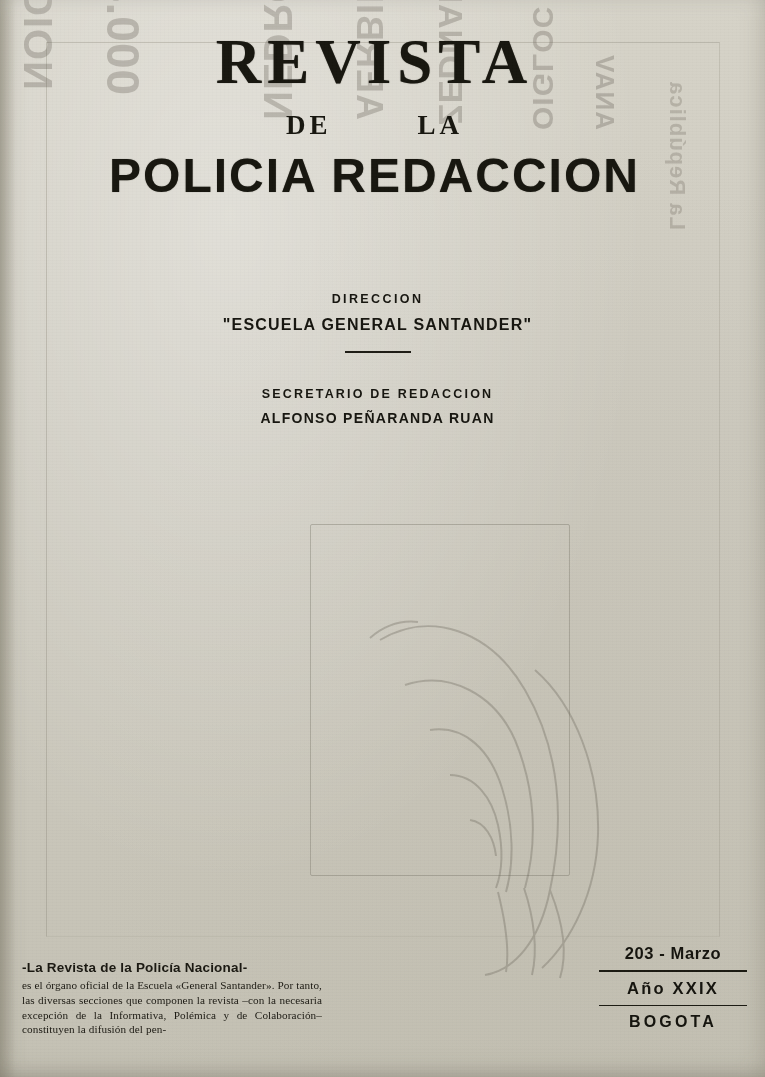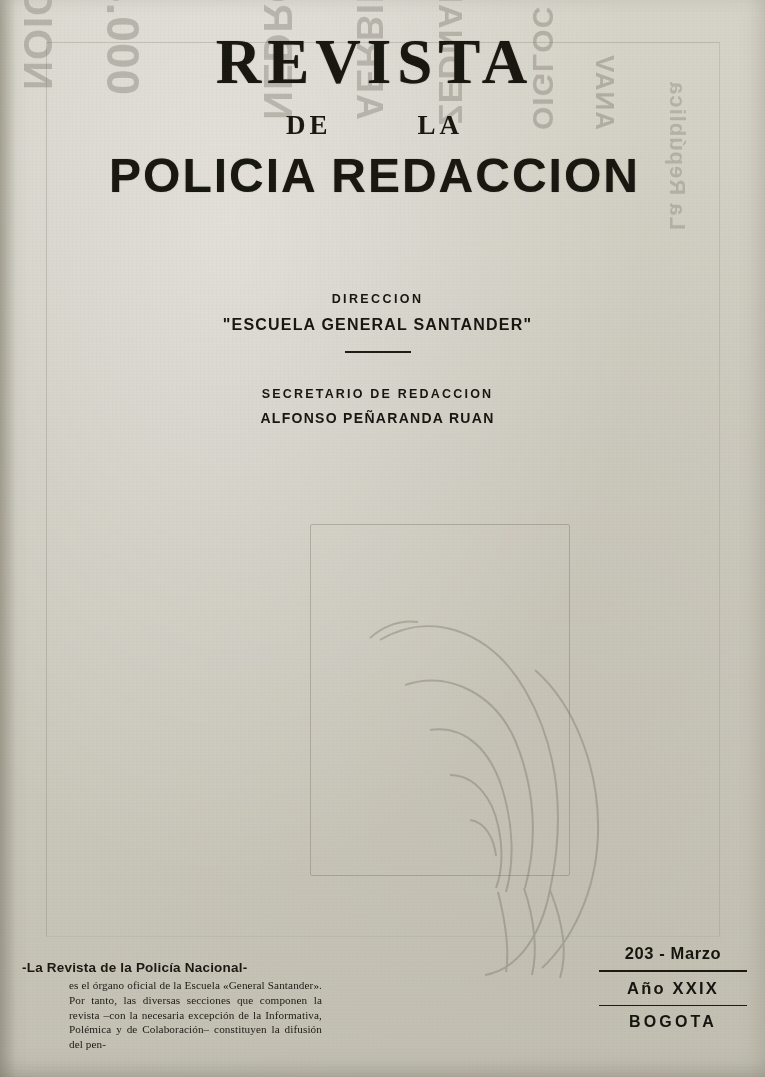--- a/index.html
+++ b/index.html
@@ -215,21 +215,20 @@
     text-align: left;
     white-space: nowrap;
   }
   .footnote-body {
     margin-top: 3px;
     font-family: "Liberation Serif", serif;
     font-size: 11.2px;
     line-height: 1.32;
     text-align: justify;
     letter-spacing: 0.1px;
-    margin-left: 47px;
   }
   .footnote-body .last {
     display: block;
     text-align: center;
   }
 
   
   .issue {
     position: absolute;
     right: 18px;

